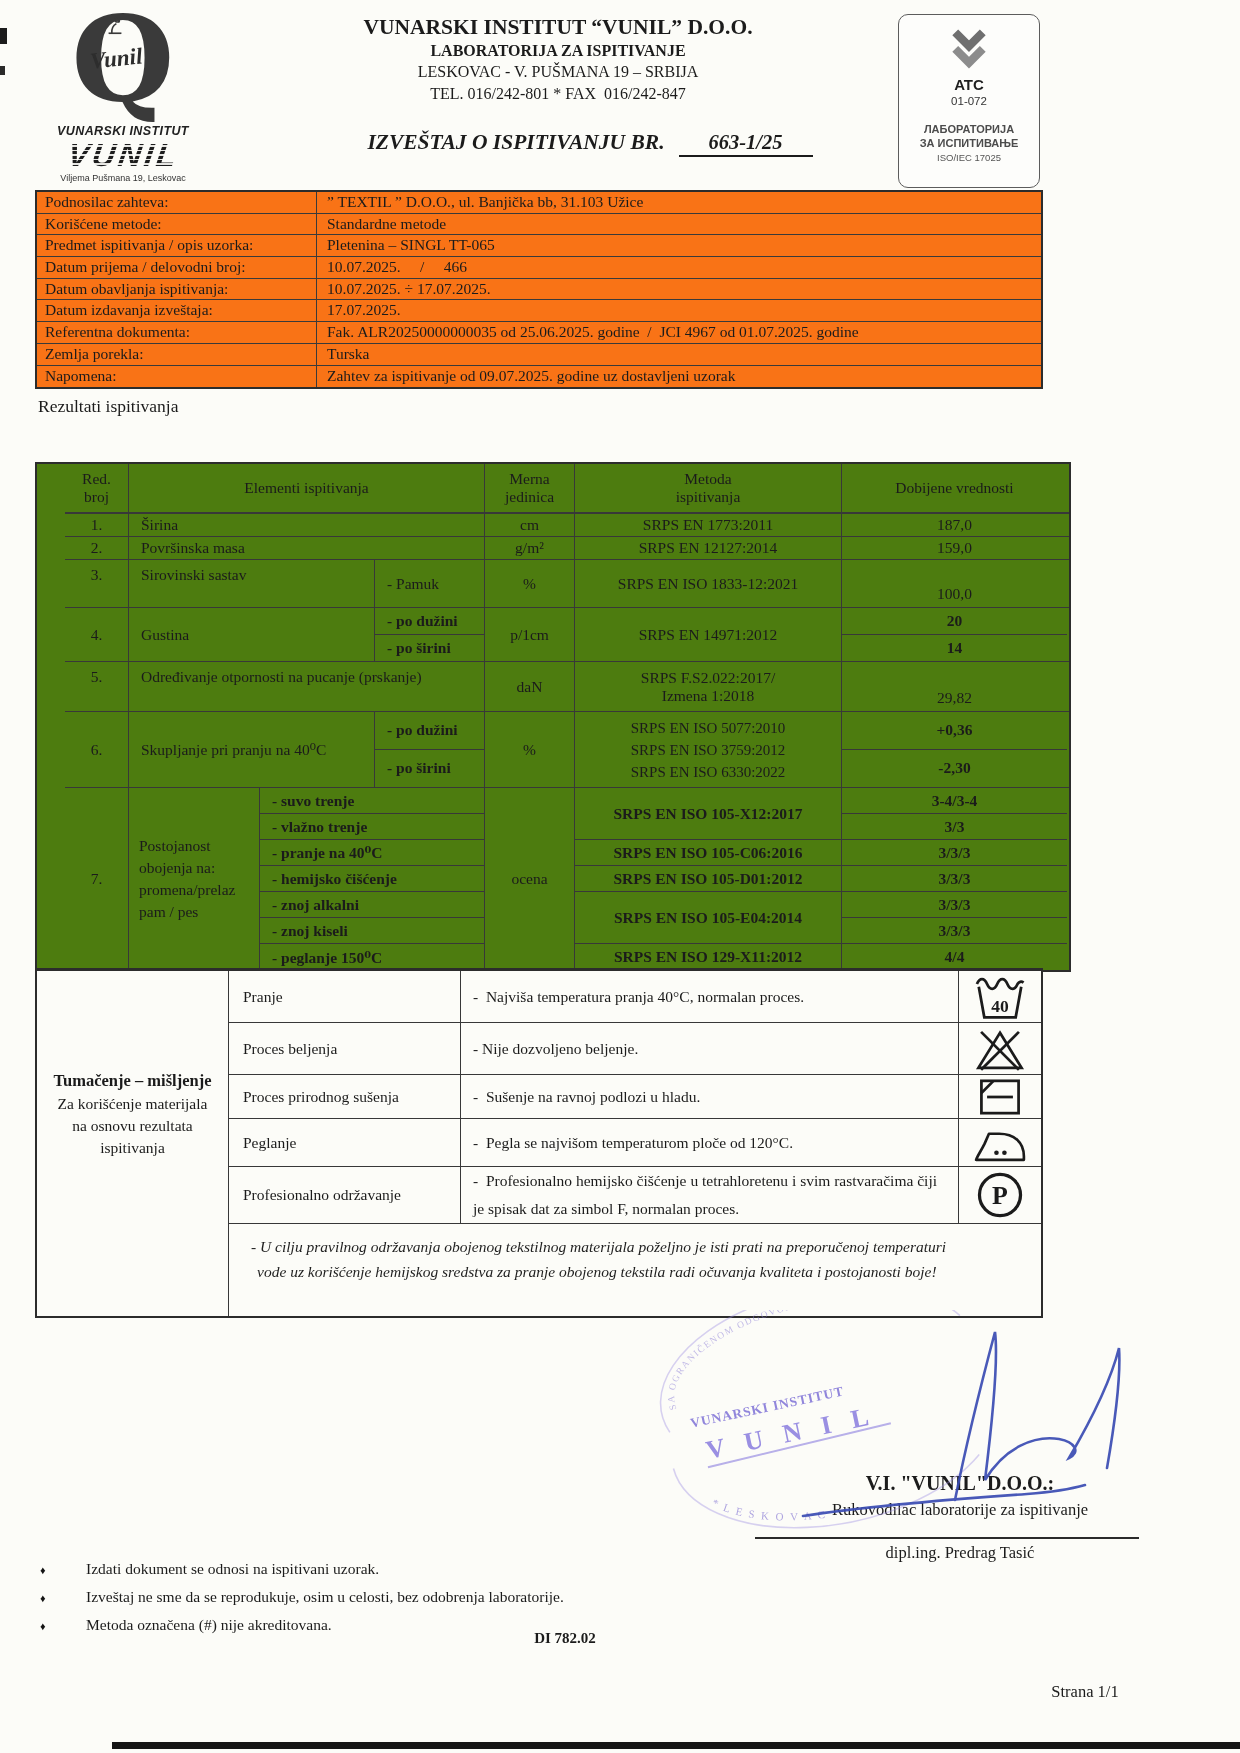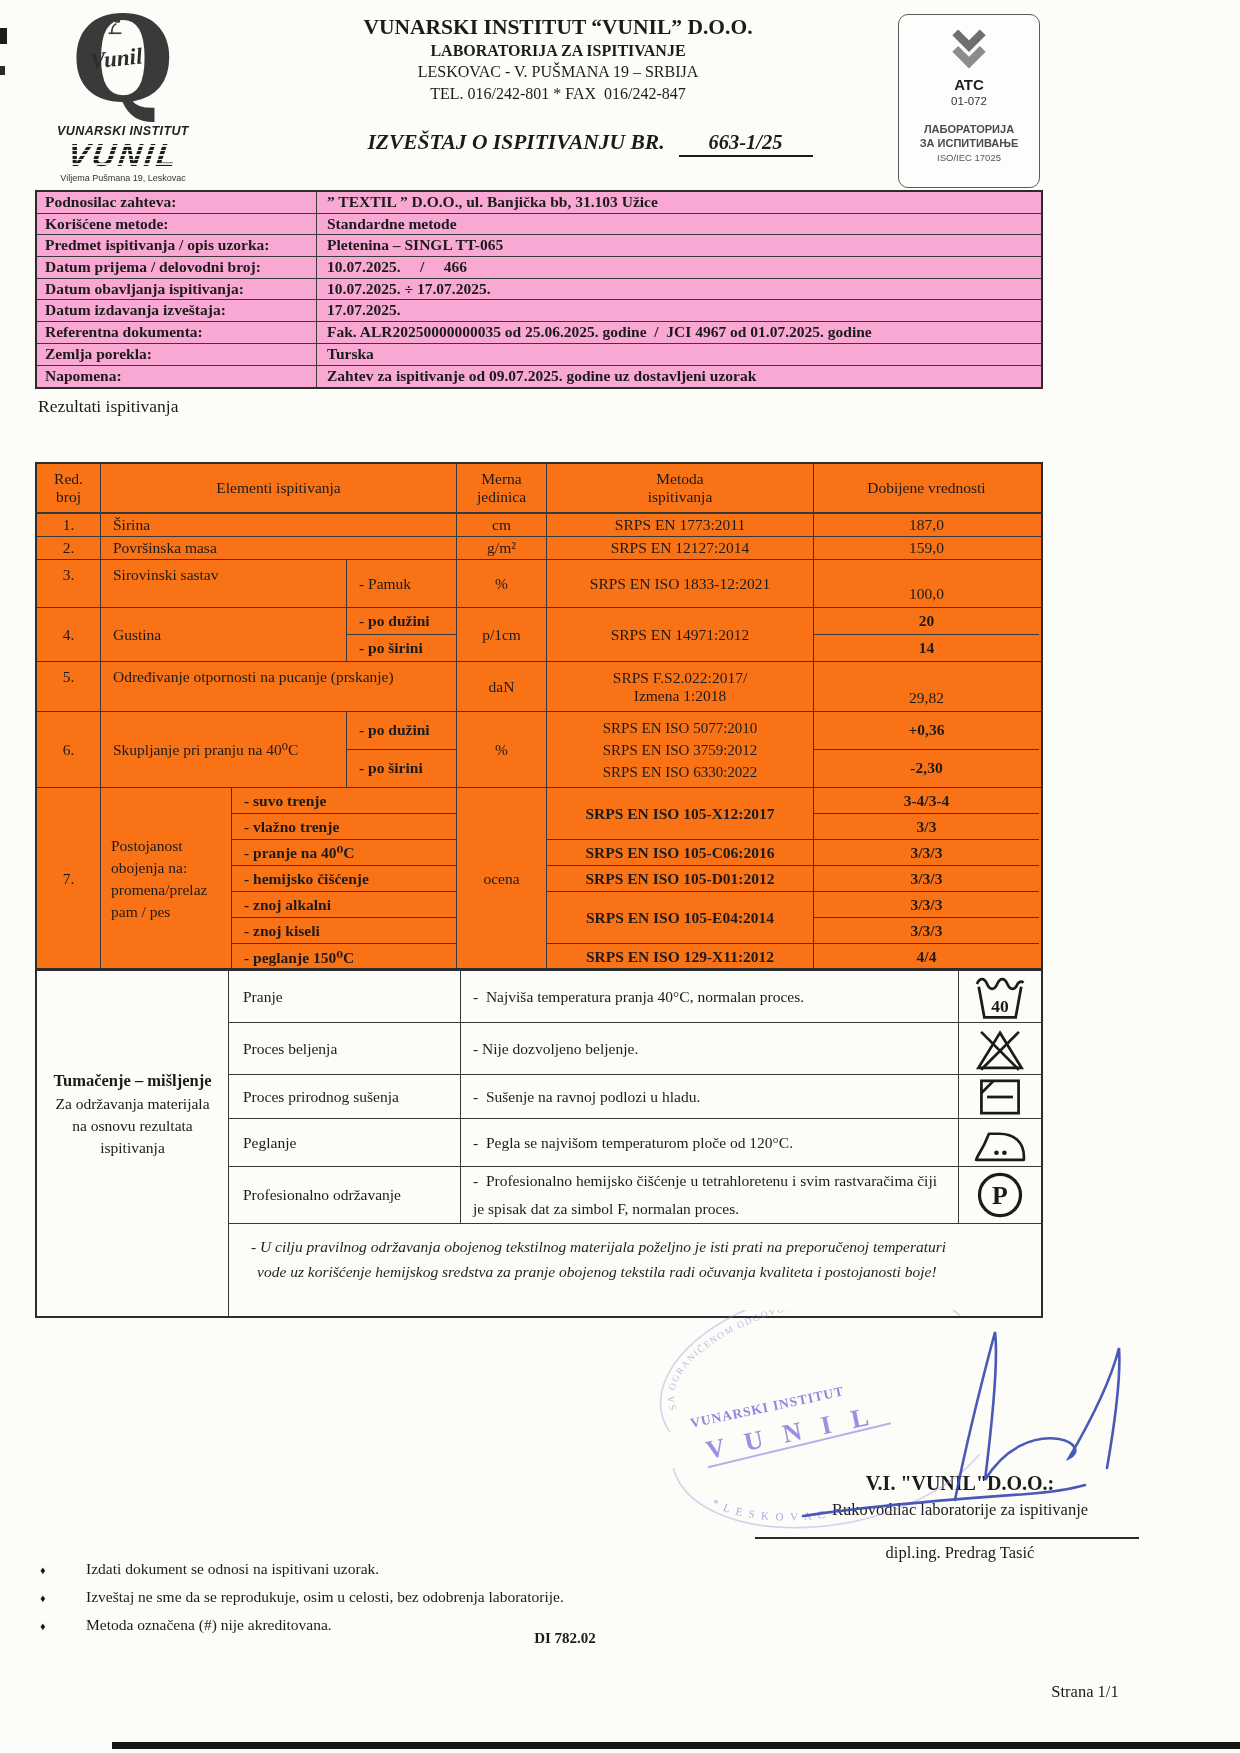--- a/index.html
+++ b/index.html
@@ -30,30 +30,30 @@
   .rep-num{display:inline-block;border-bottom:2.6px solid #1b1b1b;padding:0 30px 1px 30px;margin-left:14px;font-size:20.5px;}
 
   .badge{left:898px;top:14px;width:142px;height:174px;border:1.7px solid #5c5c5c;border-radius:10px;
          display:flex;flex-direction:column;align-items:center;padding-top:12px;box-sizing:border-box;background:#fdfdfb;}
   .badge-name{font-size:15px;font-weight:bold;color:#1f1f1f;margin-top:3px;}
   .badge-code{font-size:11.5px;color:#333;margin-top:2px;}
   .badge-cyr{font-size:11px;font-weight:bold;color:#4c4c4c;line-height:13.5px;margin-top:16px;text-align:center;}
   .badge-std{font-size:9.5px;color:#555;margin-top:2px;}
 
   
-  .meta{left:35px;top:190px;width:1004px;border:2.6px solid #2c2c2c;background:#f9a8d4;font-weight:bold;}
+  .meta{left:35px;top:190px;width:1004px;border:2.6px solid #2c2c2c;background:#f97316;}
   .mrow{display:flex;border-bottom:1.8px solid #3a3a3a;height:21.7px;box-sizing:border-box;}
   .mrow:last-child{border-bottom:none;}
   .ml{width:280px;border-right:1.8px solid #3a3a3a;box-sizing:border-box;padding:0 8px;font-size:15.5px;line-height:19.5px;}
   .mv{flex:1;padding:0 10px;font-size:15.5px;line-height:19.5px;}
 
   .res-head{left:38px;top:396px;font-size:17.5px;}
 
   
-  .rt{left:35px;top:462px;width:1004px;border:2.6px solid #2c2c2c;box-sizing:content-box;background:#f97316;}
+  .rt{left:35px;top:462px;width:1004px;border:2.6px solid #2c2c2c;box-sizing:content-box;background:#4d7c0f;padding-left:28px;}
   .rrow{display:flex;border-bottom:1.7px solid #383838;box-sizing:border-box;}
   .c{display:flex;align-items:center;box-sizing:border-box;font-size:15.5px;line-height:18px;}
   .br{border-right:1.7px solid #383838;}
   .ctr{justify-content:center;text-align:center;}
   .lft{padding-left:12px;}
   .w-num{width:64px;}
   .w-el{width:356px;}
   .w-nameA{width:246px;}
   .w-subA{width:110px;}
   .w-name7{width:131px;}
@@ -316,21 +316,21 @@
         <div class="scell ctr" style="height:26px;justify-content:center;">3/3/3</div>
         <div class="scell ctr" style="height:26px;justify-content:center;">3/3/3</div>
         <div class="scell ctr last" style="height:26px;justify-content:center;">4/4</div>
       </div>
     </div>
   </div>
 
   <div class="abs care">
     <div class="care-label">
       <div class="cl-title">Tumačenje – mišljenje</div>
-      <div class="cl-sub">Za održavanja materijala</div>
+      <div class="cl-sub">Za korišćenje materijala</div>
       <div class="cl-sub">na osnovu rezultata</div>
       <div class="cl-sub">ispitivanja</div>
     </div>
     <div class="care-main">
 
       <div class="crow" style="height:52px;">
         <div class="cname">Pranje</div>
         <div class="cdesc pre">-  Najviša temperatura pranja 40°C, normalan proces.</div>
         <div class="cicon">
           <svg width="56" height="48" viewBox="0 0 60 52" fill="none" stroke="#1b1b1b" stroke-width="3">

